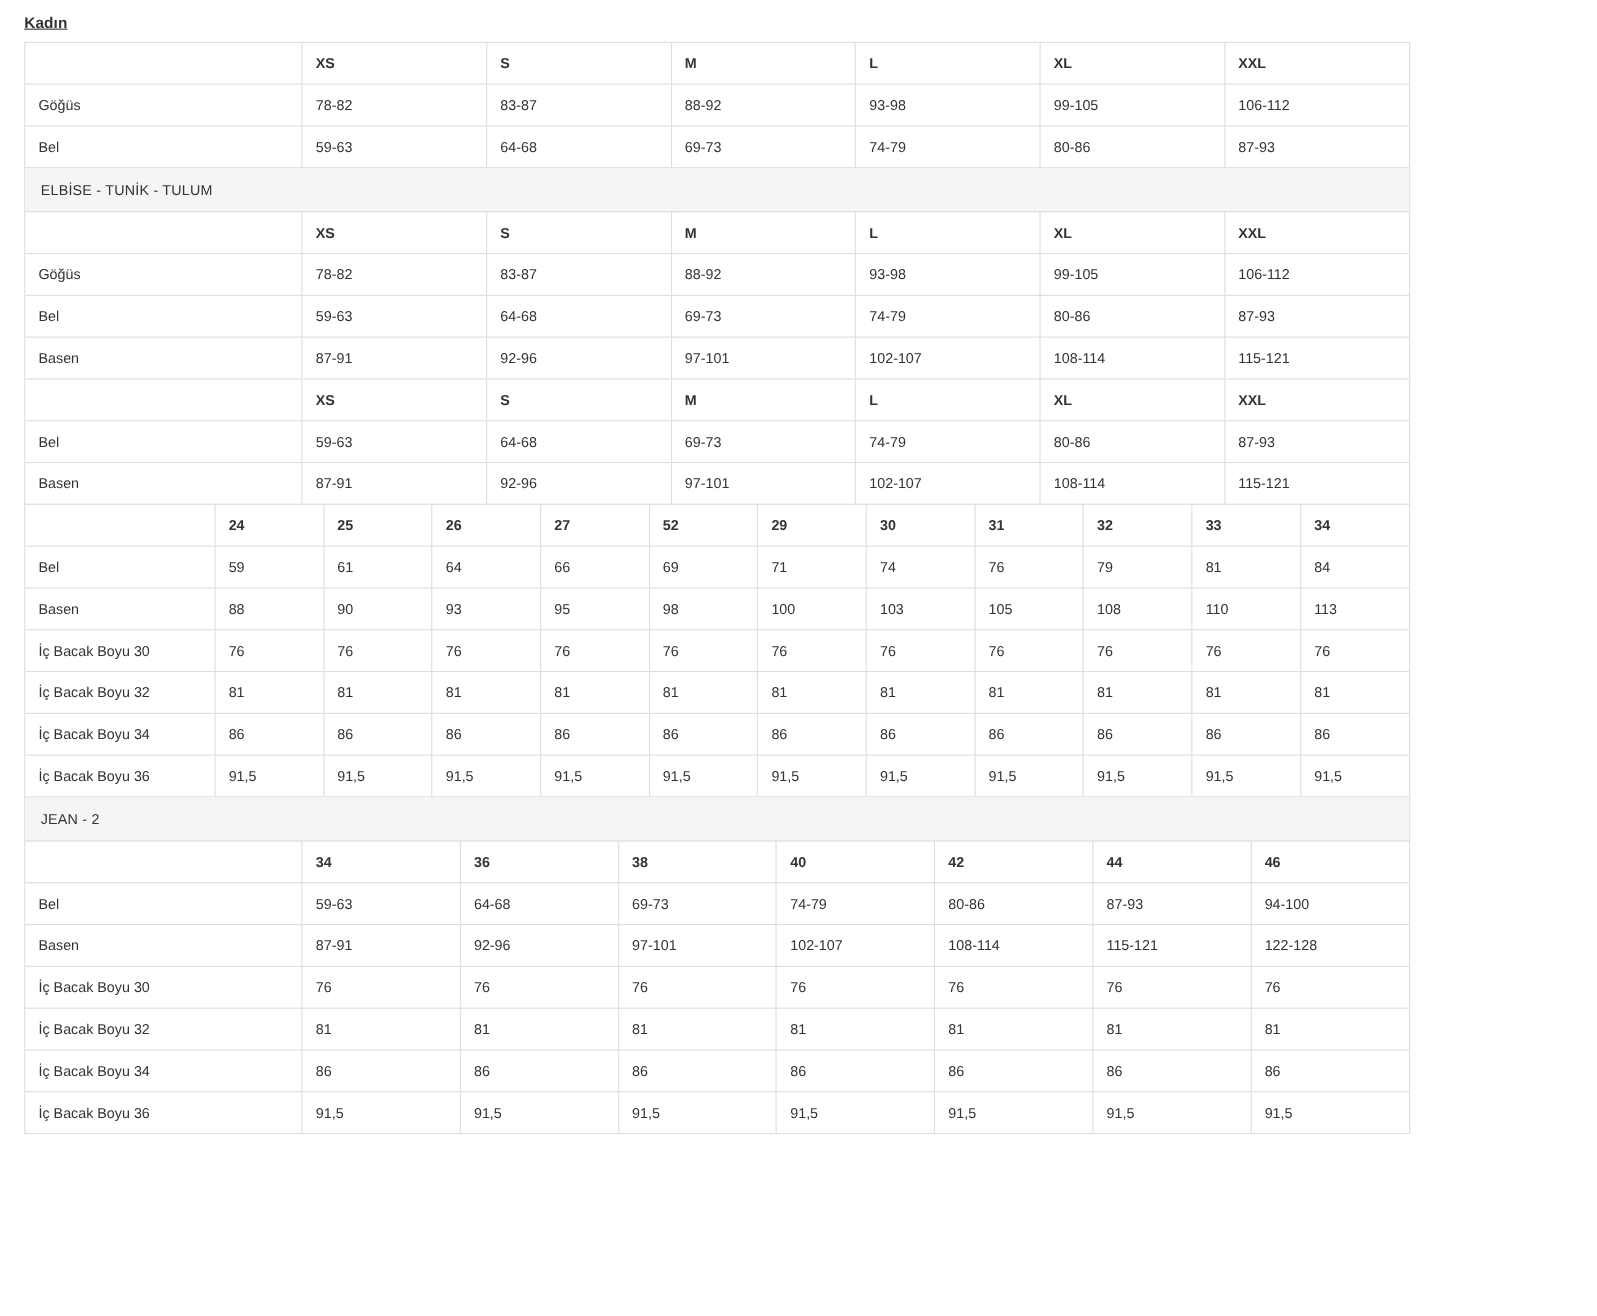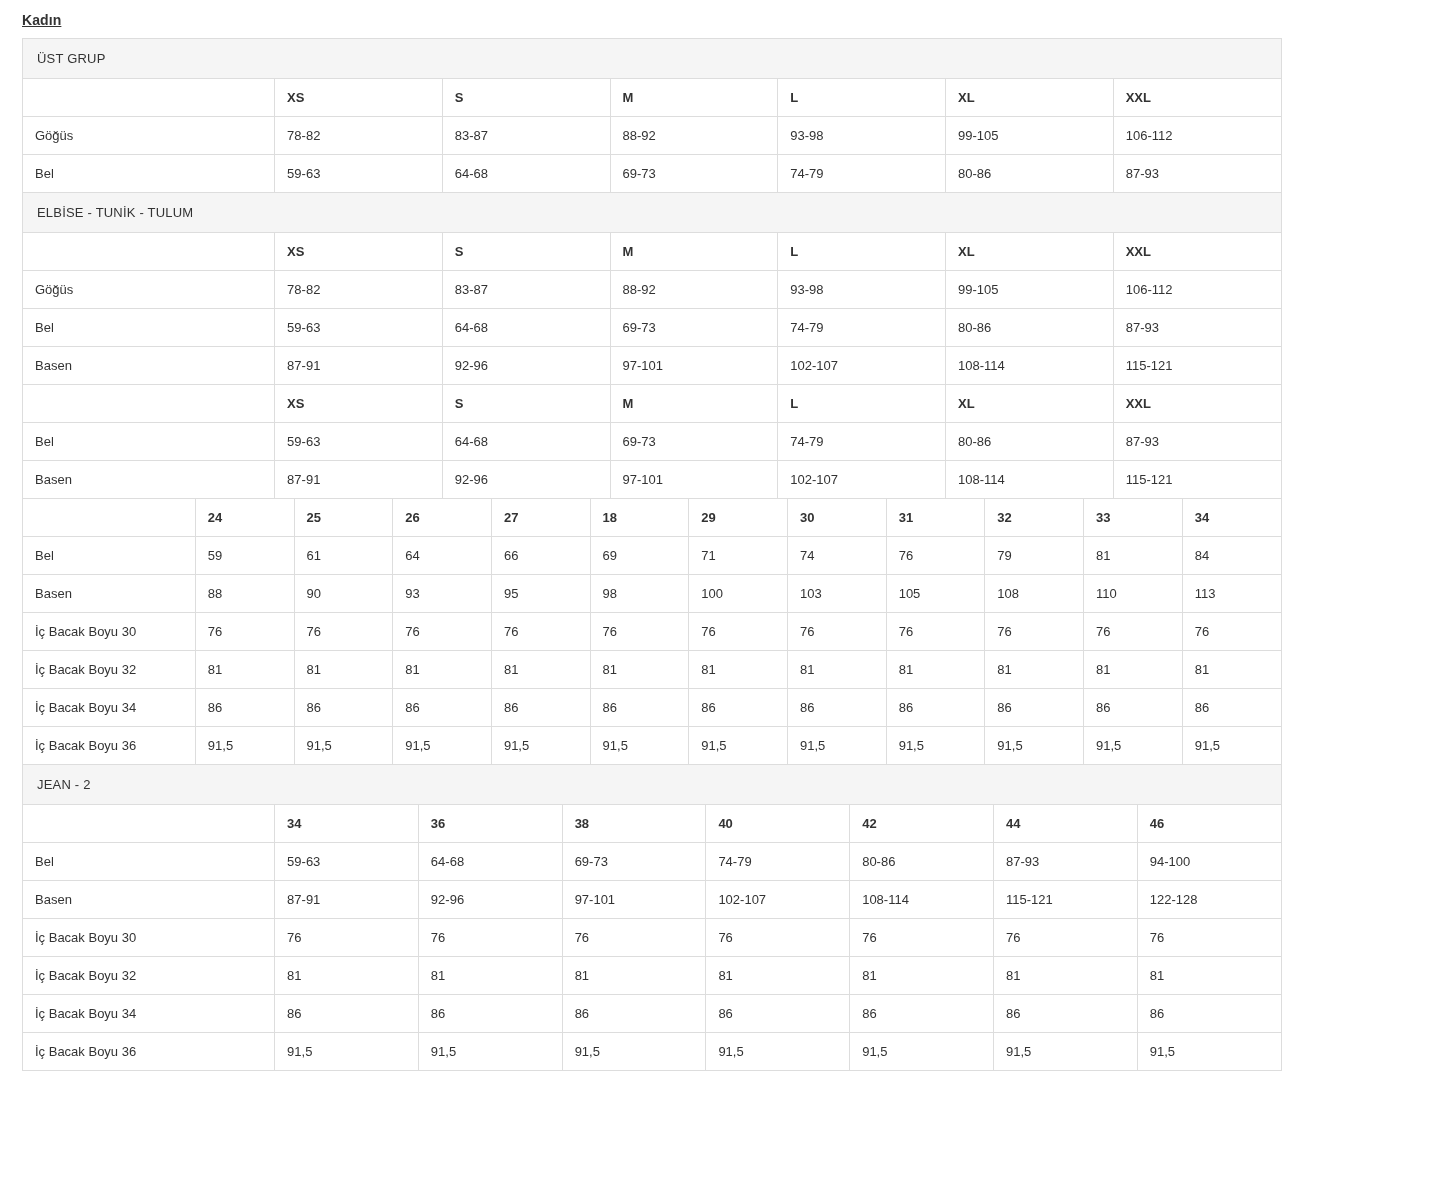--- a/index.html
+++ b/index.html
@@ -78,21 +78,20 @@
 </head>
 <body>
 
 <div class="page">
 
   <div class="page-title">Kadın</div>
 
   <div class="panels">
 
   <div class="panel">
-        <div class="panel-head">ÜST GRUP</div>
         <table class="size-table t-wide">
           <colgroup>
             <col class="first">
             <col style="width: 13.3333%;">
             <col style="width: 13.3333%;">
             <col style="width: 13.3333%;">
             <col style="width: 13.3333%;">
             <col style="width: 13.3333%;">
             <col style="width: 13.3333%;">
           </colgroup>
@@ -243,21 +242,21 @@
             <col style="width: 7.84545%;">
             <col style="width: 7.84545%;">
           </colgroup>
           <thead>
             <tr>
               <th class="blank-head"></th>
               <th>24</th>
               <th>25</th>
               <th>26</th>
               <th>27</th>
-              <th>18</th>
+              <th>52</th>
               <th>29</th>
               <th>30</th>
               <th>31</th>
               <th>32</th>
               <th>33</th>
               <th>34</th>
             </tr>
           </thead>
           <tbody>
             <tr>

